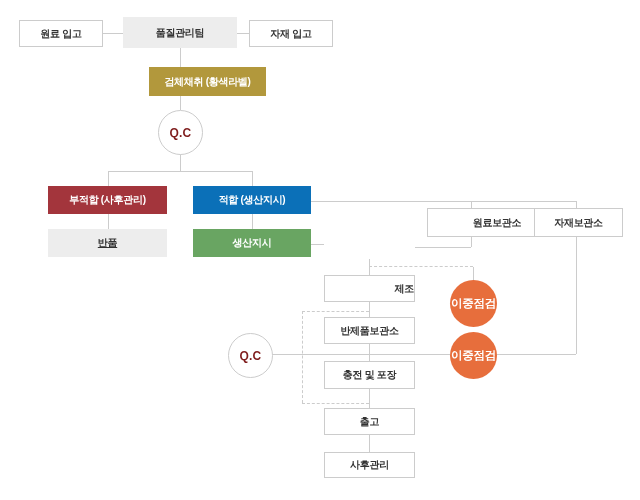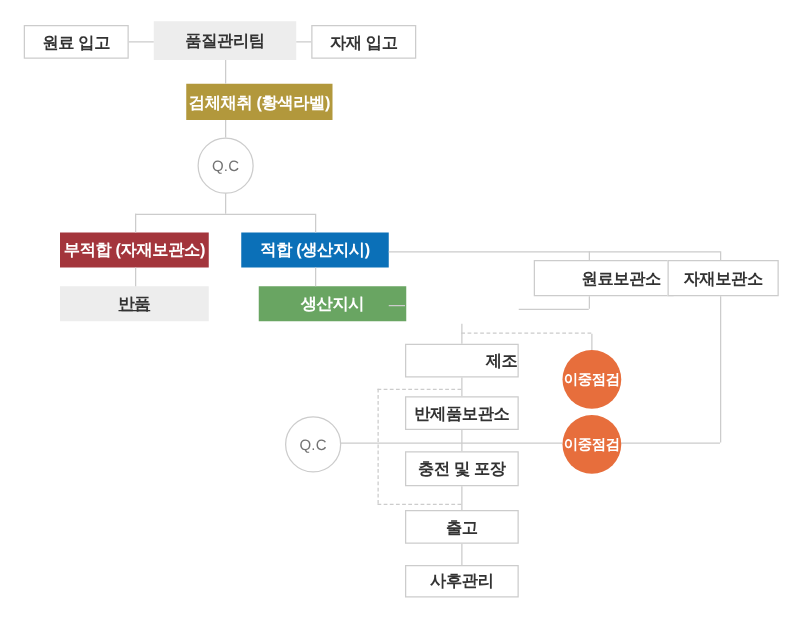--- a/index.html
+++ b/index.html
@@ -2,32 +2,32 @@
 <html><head>
 <meta charset="utf-8">
 <style>
   html,body{margin:0;padding:0;background:#fff;}
   #canvas{
     position:relative;width:640px;height:500px;background:#ffffff;
     font-family:"Liberation Sans",sans-serif;overflow:hidden;
   }
   .node{
     position:absolute;display:flex;align-items:center;justify-content:center;
-    font-size:13px;font-weight:700;color:var(--text-dark);box-sizing:border-box;
+    font-size:10px;font-weight:700;color:var(--text-dark);box-sizing:border-box;
     white-space:nowrap;letter-spacing:-0.3px;
   }
   .box-white{background:#ffffff;border:1px solid var(--line);}
   .box-gray{background:var(--gray-fill);}
   .box-gold{background:var(--gold);color:#ffffff;margin-left:28px;}
   .box-red{background:var(--red);color:#ffffff;}
   .box-blue{background:var(--blue);color:#ffffff;}
   .box-green{background:var(--green);color:#ffffff;}
   .circle-qc{
     background:#ffffff;border:1px solid var(--line);border-radius:50%;
-    font-size:12px;font-weight:400;color:#737373;letter-spacing:0.2px;z-index:3;
+    font-size:12px;font-weight:700;color:#7f1d1d;letter-spacing:0.2px;z-index:3;
   }
   .circle-orange{
     background:var(--orange);border-radius:50%;color:#ffffff;
     font-size:11.5px;font-weight:700;z-index:3;
   }
   .hline,.vline{position:absolute;background:var(--line);z-index:1;}
   .hline{height:1px;}
   .vline{width:1px;}
   .hdash,.vdash{position:absolute;background:none;z-index:1;}
   .hdash{height:0;border-top:1px dashed var(--line);}
@@ -83,32 +83,32 @@
 
   <div class="node box-gold" style="left:121px;top:67px;width:117px;height:29px;">
       <span>검체채취 (황색라벨)</span>
     </div>
 
   <div class="node circle-qc" style="left:158px;top:110px;width:45px;height:45px;">
       <span>Q.C</span>
     </div>
 
   <div class="node box-red" style="left:48px;top:186px;width:119px;height:28px;">
-      <span>부적합 (자재보관소)</span>
+      <span>부적합 (사후관리)</span>
     </div>
 
   <div class="node box-blue" style="left:193px;top:186px;width:118px;height:28px;">
       <span>적합 (생산지시)</span>
     </div>
 
   <div class="node box-gray" style="left:48px;top:229px;width:119px;height:28px;text-decoration:underline;">
       <span>반품</span>
     </div>
 
-  <div class="node box-green" style="left:207px;top:229px;width:118px;height:28px;">
+  <div class="node box-green" style="left:193px;top:229px;width:118px;height:28px;">
       <span>생산지시</span>
     </div>
 
   <div class="node box-white" style="left:427px;top:208px;width:112px;height:29px;padding-left:28px;">
       <span>원료보관소</span>
     </div>
 
   <div class="node box-white" style="left:534px;top:208px;width:89px;height:29px;">
       <span>자재보관소</span>
     </div>

